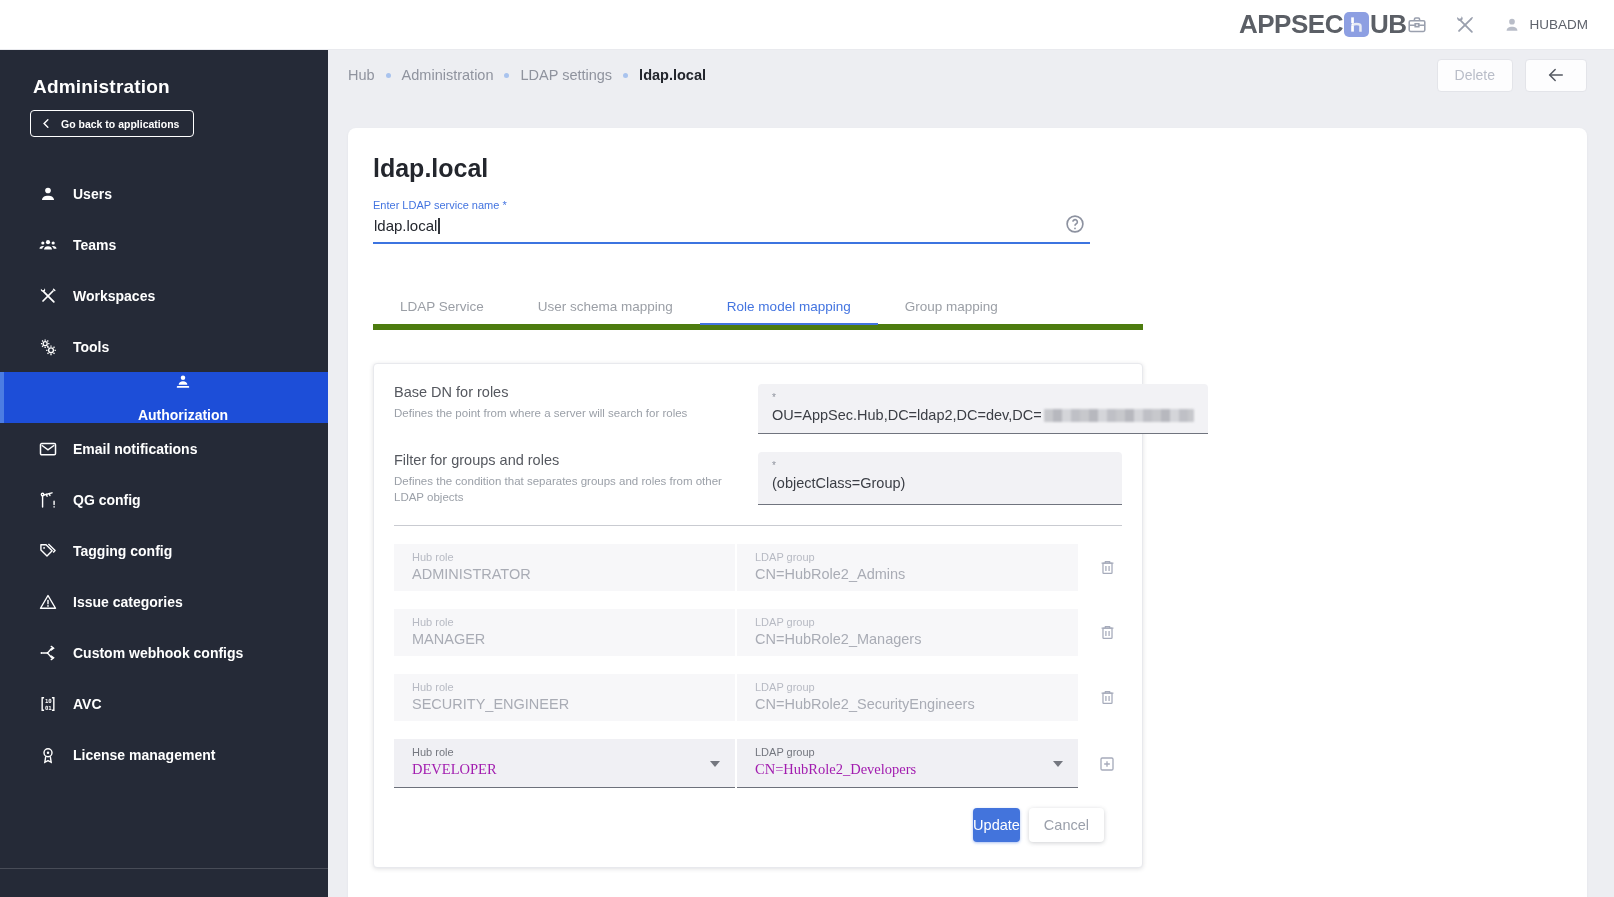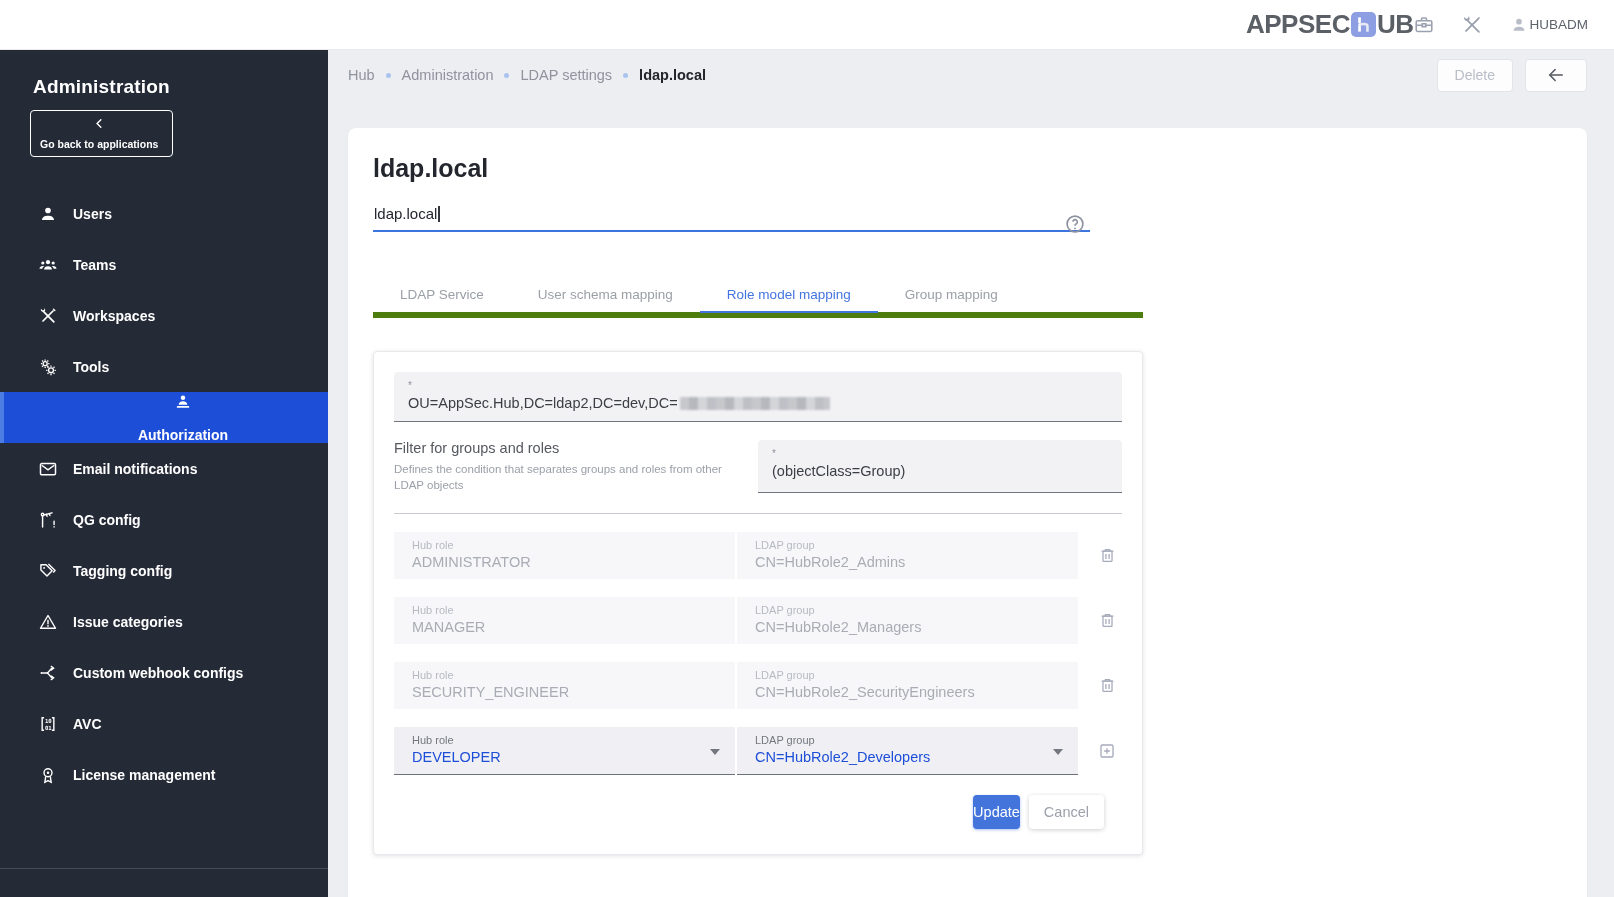--- a/index.html
+++ b/index.html
@@ -8,33 +8,33 @@
 
   
   .topbar { height:50px; background:#fff; border-bottom:1px solid #e9eaee;
     display:flex; align-items:center; justify-content:flex-end; padding:0 26px 0 20px; }
   .logo { display:flex; align-items:center; font-weight:bold; font-size:26px;
     color:#5b5f66; letter-spacing:-0.5px; cursor:pointer; }
   .logo-box { width:25px; height:25px; border-radius:5px; background:#8d9fe2;
     margin:0 1px; display:flex; align-items:center; justify-content:center; }
   .topbar-right { display:flex; align-items:center; gap:26px; }
   .tb-icon { width:22px; height:22px; cursor:pointer; }
-  .user-chip { display:flex; align-items:center; cursor:pointer;
+  .user-chip { display:flex; align-items:center; gap:7px; cursor:pointer;
     font-size:13.5px; color:#5f636c; }
 
   
   .shell { display:flex; height:847px; }
 
   
   .sidebar { width:328px; background:#252a37; color:#fff; position:relative; flex:none; }
   .sb-title { font-size:19px; font-weight:bold; padding:26px 0 0 33px; letter-spacing:0.2px; }
   .goback { margin:12px 0 0 30px; display:inline-flex; align-items:center; gap:8px;
     background:transparent; border:1px solid #fff; border-radius:4px; color:#fff;
     font-family:"Liberation Sans",sans-serif;
-    font-size:10.5px; font-weight:bold; padding:6px 14px 6px 9px; cursor:pointer;flex-direction:column; }
+    font-size:10.5px; font-weight:bold; padding:6px 14px 6px 9px; cursor:pointer; }
   .nav { margin-top:31px; }
   .nav-item { height:51px; display:flex; align-items:center; gap:15px;
     padding-left:34px; border-left:4px solid transparent; cursor:pointer;
     font-size:14px; font-weight:bold; }
   .nav-item.active { background:#1d4ed8; border-left-color:#4c7de2;flex-direction:column; }
   .nav-icon { width:20px; height:20px; flex:none; }
   .sb-divider { position:absolute; left:0; right:0; bottom:28px;
     border-top:1px solid rgba(255,255,255,0.16); }
 
   
@@ -87,21 +87,21 @@
   .hr { border:none; border-top:1px solid #c9cbd1; margin:20px 0 18px; }
 
   .map-row { display:flex; align-items:center; margin-bottom:18px; }
   .map-cells { display:flex; gap:2px; width:684px; flex:none; }
   .map-cell { width:341px; background:#f7f7f9; padding:7px 0 9px 18px; position:relative; }
   .cl { font-size:11px; color:#b7bac3; }
   .cv { font-size:14.5px; color:#a9acb5; margin-top:3px; white-space:nowrap; }
   .map-row.active .map-cell { background:#f0f0f4; border-bottom:1px solid #6d717b;
     padding-right:32px; cursor:pointer; }
   .map-row.active .cl { color:#74777f; }
-  .map-row.active .cv { color:#1d4ed8; }
+  .map-row.active .cv { color:#a21caf;font-family:Liberation Serif, serif; }
   .caret { position:absolute; right:15px; top:50%; margin-top:-2px; width:0; height:0;
     border:5px solid transparent; border-top:6px solid #74777f; }
   .row-action { margin-left:17px; width:24px; height:24px; background:none; border:none;
     cursor:pointer; padding:0; display:flex; align-items:center; justify-content:center; }
 
   .actions { display:flex; justify-content:flex-end; gap:9px; margin-top:20px; padding-right:18px; }
   .btn-update { height:34px; padding:0 0; background:#4374dc; color:#fff; border:none;
     border-radius:4px; font-size:14.5px; cursor:pointer; font-family:"Liberation Sans",sans-serif;
     box-shadow:0 1px 3px rgba(67,116,224,0.45); }
   .btn-cancel { height:34px; padding:0 15px; background:#fff; color:#9ba0ab; border:none;
@@ -286,20 +286,21 @@
               <path d="M11 5.5L4.5 12l6.5 6.5"></path>
             </svg>
         </button>
       </div>
     </div>
 
     <section class="card">
       <h1 class="page-title">ldap.local</h1>
 
       <div class="name-field">
+        <div class="name-label">Enter LDAP service name *</div>
         <div class="name-value">
           <span>ldap.local</span>
           <span class="text-cursor"></span>
         </div>
         <button class="help-btn">
           <svg viewBox="0 0 24 24" fill="none" stroke="#8d92a0" stroke-width="1.8">
             <circle cx="12" cy="12" r="8.6"></circle>
             <path d="M9.6 9.4a2.5 2.5 0 113.5 2.7c-.8.4-1.1.9-1.1 1.9"></path>
             <circle cx="12" cy="16.9" r="0.95" fill="#8d92a0" stroke="none"></circle>
             </svg>
@@ -309,20 +310,24 @@
       <div class="tabs">
         <div class="tab">LDAP Service</div>
         <div class="tab">User schema mapping</div>
         <div class="tab active">Role model mapping</div>
         <div class="tab">Group mapping</div>
       </div>
 
       <div class="panel">
 
         <div class="field-row">
+          <div class="field-info">
+            <div class="field-title">Base DN for roles</div>
+            <div class="field-desc">Defines the point from where a server will search for roles</div>
+          </div>
           <div class="filled-input">
             <div class="req">*</div>
             <div class="input-value">
               <span>OU=AppSec.Hub,DC=ldap2,DC=dev,DC=</span>
               <span class="redacted"></span>
             </div>
           </div>
         </div>
 
         <div class="field-row">

